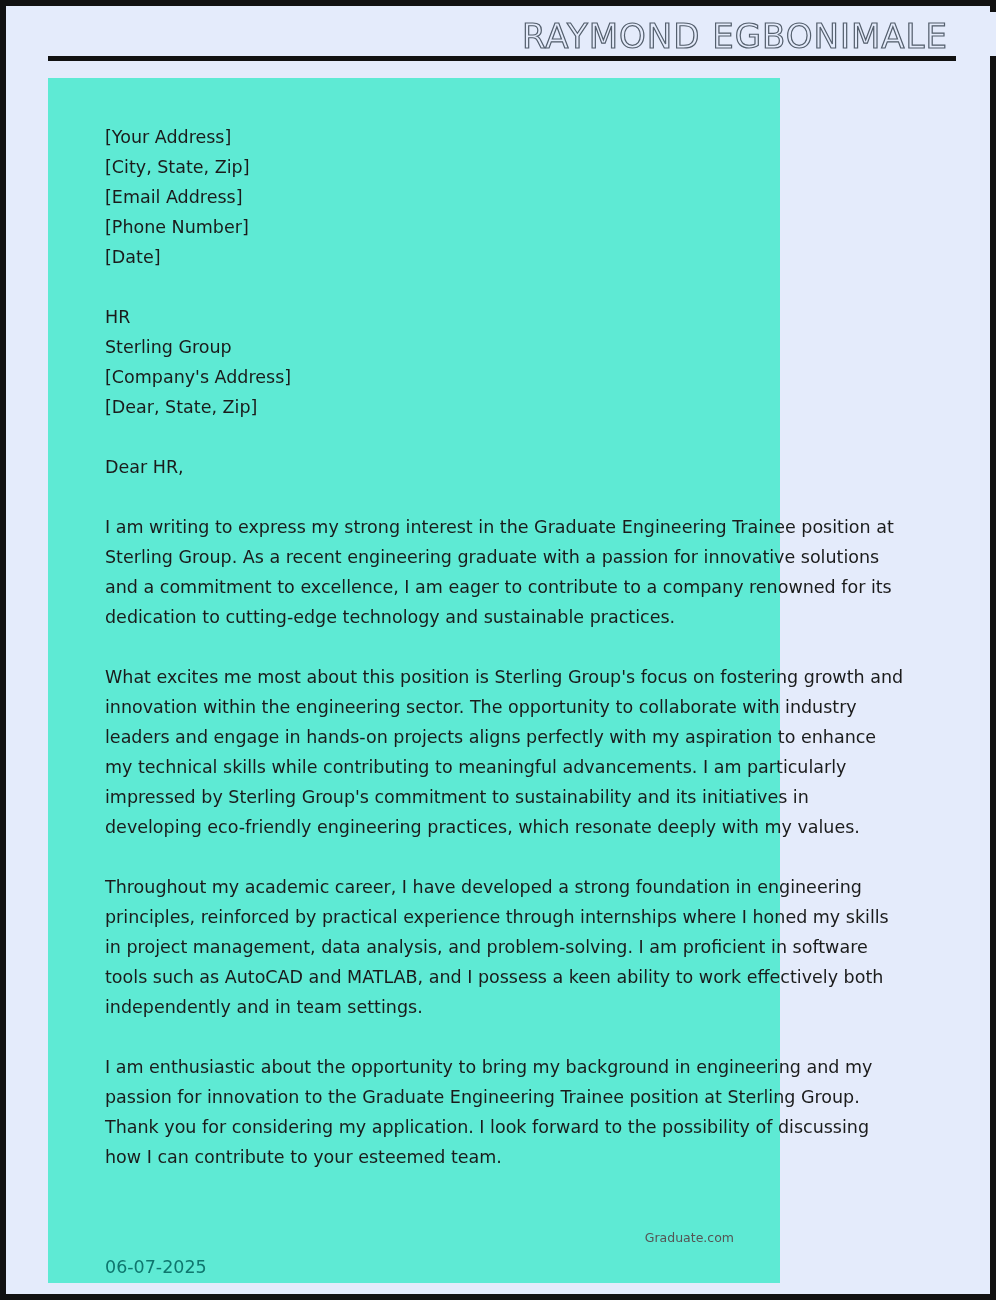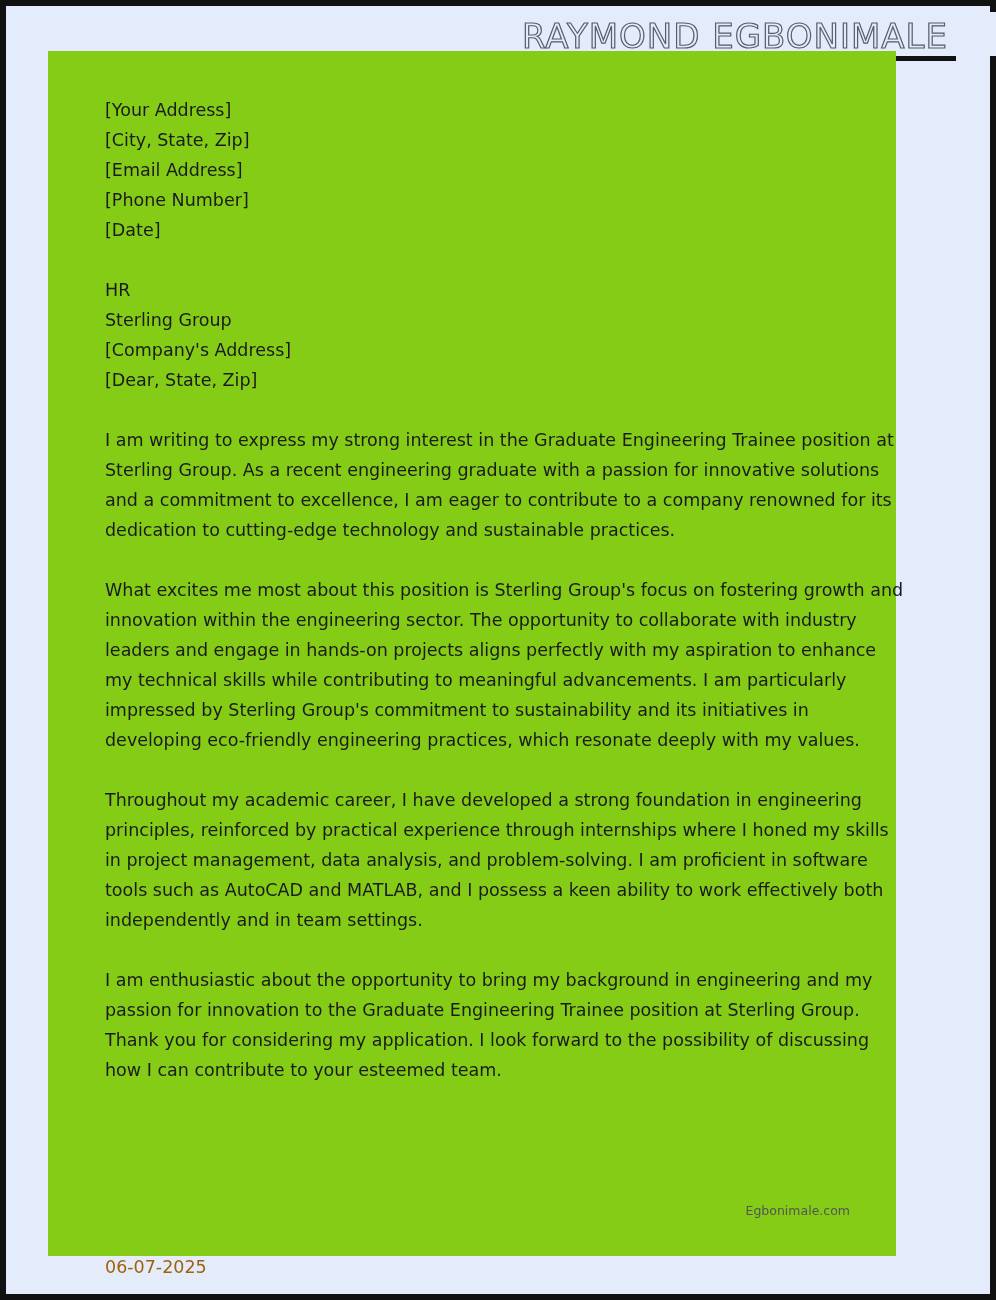--- a/index.html
+++ b/index.html
@@ -55,24 +55,24 @@
     left: 42px;
     top: 50px;
     width: 908px;
     height: 5px;
     background: #111111;
   }
 
   .sheet {
     position: absolute;
     left: 42px;
-    top: 45px;
-    width: 848px;
+    top: 72px;
+    width: 732px;
     height: 1205px;
-    background: #84cc16;
+    background: #5eead4;
   }
 
   .letter-body {
     position: absolute;
     left: 57px;
     top: 44px;
     width: 800px;
     font-size: 17.5px;
     line-height: 30px;
     color: #1b1b1b;
@@ -84,21 +84,21 @@
   }
   .block:last-child { margin-bottom: 0; }
 
   .para { margin: 0 0 30px 0; text-align: left; }
 
   .footer-date {
     position: absolute;
     left: 99px;
     bottom: 17px;
     font-size: 17.5px;
-    color: #a16207;
+    color: #0f766e;
   }
 
   .footer-brand {
     position: absolute;
     right: 46px;
     bottom: 38px;
     font-size: 12.5px;
     color: #555555;
   }
 </style>
@@ -120,31 +120,32 @@
 [City, State, Zip]
 [Email Address]
 [Phone Number]
 [Date]</div>
 
       <div class="block">HR
 Sterling Group
 [Company's Address]
 [Dear, State, Zip]</div>
 
+      <div class="para">Dear HR,</div>
 
       <div class="para">I am writing to express my strong interest in the Graduate Engineering Trainee position at Sterling Group. As a recent engineering graduate with a passion for innovative solutions and a commitment to excellence, I am eager to contribute to a company renowned for its dedication to cutting-edge technology and sustainable practices.</div>
 
       <div class="para">What excites me most about this position is Sterling Group's focus on fostering growth and innovation within the engineering sector. The opportunity to collaborate with industry leaders and engage in hands-on projects aligns perfectly with my aspiration to enhance my technical skills while contributing to meaningful advancements. I am particularly impressed by Sterling Group's commitment to sustainability and its initiatives in developing eco-friendly engineering practices, which resonate deeply with my values.</div>
 
       <div class="para">Throughout my academic career, I have developed a strong foundation in engineering principles, reinforced by practical experience through internships where I honed my skills in project management, data analysis, and problem-solving. I am proficient in software tools such as AutoCAD and MATLAB, and I possess a keen ability to work effectively both independently and in team settings.</div>
 
       <div class="para">I am enthusiastic about the opportunity to bring my background in engineering and my passion for innovation to the Graduate Engineering Trainee position at Sterling Group. Thank you for considering my application. I look forward to the possibility of discussing how I can contribute to your esteemed team.</div>
 
 
     </div>
 
-    <div class="footer-brand">Egbonimale.com</div>
+    <div class="footer-brand">Graduate.com</div>
 
   </div>
 
   <div class="footer-date">06-07-2025</div>
 
 </div>
 
 </body></html>

